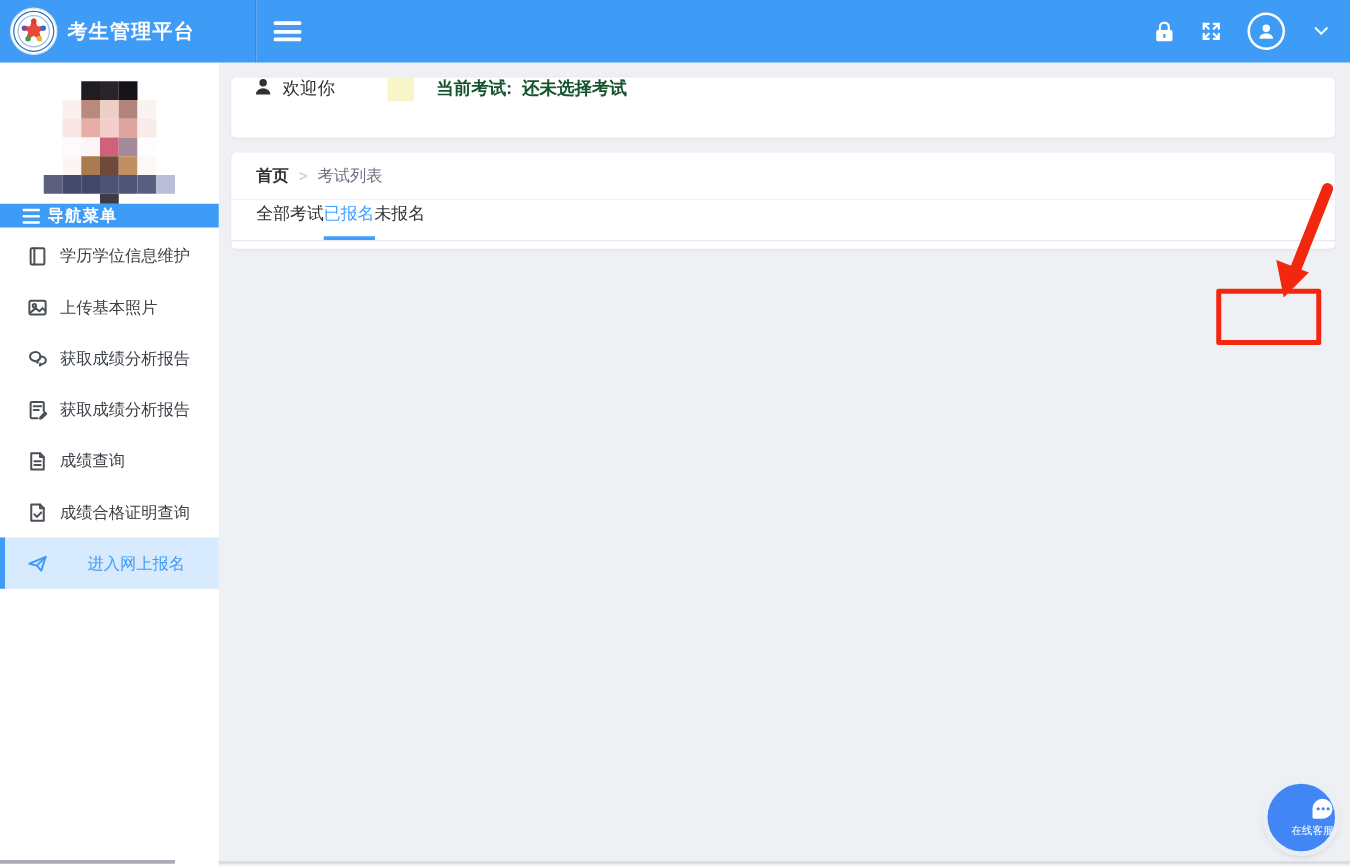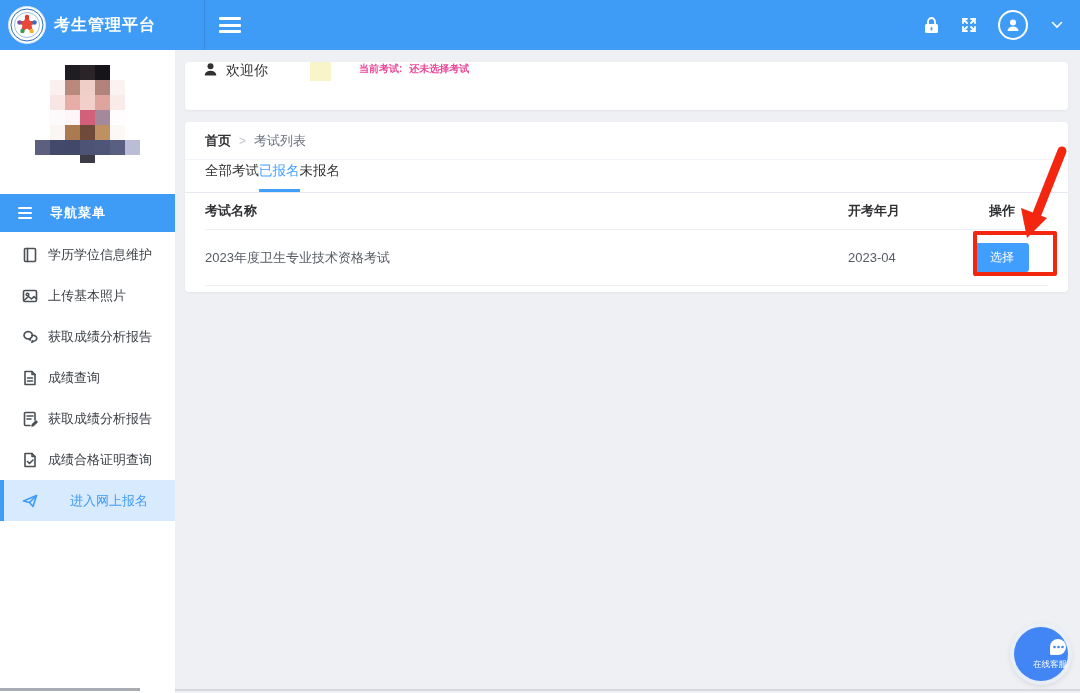--- a/index.html
+++ b/index.html
@@ -22,42 +22,42 @@
   .avatar-wrap { width:30px; height:30px; border-radius:50%; background:#fff; display:flex;
     align-items:center; justify-content:center; cursor:pointer; }
   .avatar-inner { width:26px; height:26px; border-radius:50%; background:#3f9cf6; display:flex;
     align-items:center; justify-content:center; }
 
   
   .sidebar { position:absolute; top:50px; left:0; width:175px; bottom:0; background:#fff; z-index:10; }
   .mosaic { margin:15px auto 0; width:105px; display:grid; grid-template-columns:repeat(7,15px); }
   .mosaic div { width:15px; height:15px; }
   .mosaic div:nth-last-child(-n+7) { height:8px; }
-  .nav-header { height:38px; background:#3f9cf6; color:#fff; display:flex; align-items:center;
-    padding-left:18px; gap:18px;margin-top:31px; }
+  .nav-header { height:19px; background:#3f9cf6; color:#fff; display:flex; align-items:center;
+    padding-left:18px; gap:6px; }
   .nav-header .nh-icon { display:flex; flex-direction:column; gap:3px; }
   .nav-header .nh-icon span { width:14px; height:2px; background:#fff; border-radius:1px; }
   .nav-header b { font-size:13px; letter-spacing:1px; }
   .menu { padding-top:2px; }
   .menu-item { height:41px; display:flex; align-items:center; gap:10px; padding-left:18px;
     font-size:13px; color:#3a3f45; cursor:pointer; border-left:4px solid transparent; }
   .menu-item svg { width:16px; height:16px; stroke:#4a5056; fill:none; stroke-width:1.6;
     stroke-linecap:round; stroke-linejoin:round; flex:0 0 auto; }
   .menu-item.active { background:#d8eafd; border-left-color:#3f9cf6; color:#3f9cf6;gap:32px; }
   .menu-item.active svg { stroke:#3f9cf6; }
 
   
   .main { position:absolute; top:50px; left:175px; right:0; bottom:0; background:#eef0f4;
     padding:12px 12px 0 10px; }
   .card { background:#fff; border-radius:4px; box-shadow:0 1px 3px rgba(0,0,0,0.05); }
   .welcome-card { height:48px; display:flex; padding:0 18px; margin-bottom:12px; }
   .welcome-card .w-icon { display:flex; margin-right:8px; }
   .welcome-greeting { font-size:14px; color:#303133; }
   .name-highlight { width:21px; height:19px; background:#f8f5c8; margin-left:42px; }
-  .current-exam { margin-left:28px; font-size:10px; color:#ec4899; }
+  .current-exam { margin-left:18px; font-size:14px; color:#14532d; }
   .current-exam .lbl { font-weight:600; }
   .current-exam .val { font-weight:bold; margin-left:4px; }
 
   .list-card { position:relative; padding-bottom:6px; }
   .breadcrumb { height:38px; display:flex; align-items:center; padding:0 20px; gap:8px;
     font-size:13px; border-bottom:1px solid #f0f3f7; }
   .bc-home { color:#303133; font-weight:bold; cursor:pointer; }
   .bc-sep { color:#c0c4cc; font-size:12px; }
   .bc-current { color:#6b7280; }
 
@@ -234,33 +234,33 @@
       </div>
       <div class="menu-item">
         <svg viewBox="0 0 16 16">
             <path d="M6.5 2.5 a4.5 3.7 0 1 0 0 7.4 l1.8 1.2 -0.3-1.7 a4.5 3.7 0 0 0-1.5-6.9 Z"></path>
             <path d="M10 6.5 a3.5 3 0 1 1 1.5 5.8 l-1.6 1 0.3-1.4"></path>
           </svg>
         <span>获取成绩分析报告</span>
       </div>
       <div class="menu-item">
         <svg viewBox="0 0 16 16">
+            <path d="M13 9 V2.5 a1 1 0 0 0-1-1 H3.5 a1 1 0 0 0-1 1 V13.5 a1 1 0 0 0 1 1 H8"></path>
+            <path d="M5 5 h6 M5 8 h4"></path>
+            <path d="M10.5 13.5 l3.5-3.5 1 1 -3.5 3.5 -1.5 0.5 Z"></path>
+          </svg>
+        <span>获取成绩分析报告</span>
+      </div>
+      <div class="menu-item">
+        <svg viewBox="0 0 16 16">
             <path d="M3 1.5 h7 l3 3 V14.5 h-10 Z"></path>
             <path d="M10 1.5 V4.5 H13"></path>
             <path d="M5.5 8 h5 M5.5 11 h5"></path>
           </svg>
         <span>成绩查询</span>
-      </div>
-      <div class="menu-item">
-        <svg viewBox="0 0 16 16">
-            <path d="M13 9 V2.5 a1 1 0 0 0-1-1 H3.5 a1 1 0 0 0-1 1 V13.5 a1 1 0 0 0 1 1 H8"></path>
-            <path d="M5 5 h6 M5 8 h4"></path>
-            <path d="M10.5 13.5 l3.5-3.5 1 1 -3.5 3.5 -1.5 0.5 Z"></path>
-          </svg>
-        <span>获取成绩分析报告</span>
       </div>
       <div class="menu-item">
         <svg viewBox="0 0 16 16">
             <path d="M3 1.5 h7 l3 3 V14.5 h-10 Z"></path>
             <path d="M10 1.5 V4.5 H13"></path>
             <path d="M5.5 9.5 l2 2 3.5-3.5"></path>
           </svg>
         <span>成绩合格证明查询</span>
       </div>
       <div class="menu-item active">
@@ -296,34 +296,20 @@
         <span class="bc-sep">&gt;</span>
         <span class="bc-current">考试列表</span>
       </div>
 
       <div class="tabs">
         <div class="tab">全部考试</div>
         <div class="tab active">已报名</div>
         <div class="tab">未报名</div>
       </div>
 
-      <div class="exam-table">
-        <div class="t-row t-head">
-          <div class="col-name">考试名称</div>
-          <div class="col-date">开考年月</div>
-          <div class="col-action">操作</div>
-        </div>
-        <div class="t-row t-body">
-          <div class="col-name">2023年度卫生专业技术资格考试</div>
-          <div class="col-date">2023-04</div>
-          <div class="col-action">
-            <button class="select-btn">选择</button>
-          </div>
-        </div>
-      </div>
     </div>
   </div>
 
   <div class="red-box"></div>
   <svg class="arrow-svg" viewBox="0 0 1080 693">
     <path d="M1062 151 L1037 214" stroke="#f3260f" stroke-width="9" stroke-linecap="round" fill="none"></path>
     <polygon points="1027,238 1047,218 1021,208" fill="#f3260f"></polygon>
   </svg>
 
   <div class="chat-btn">

